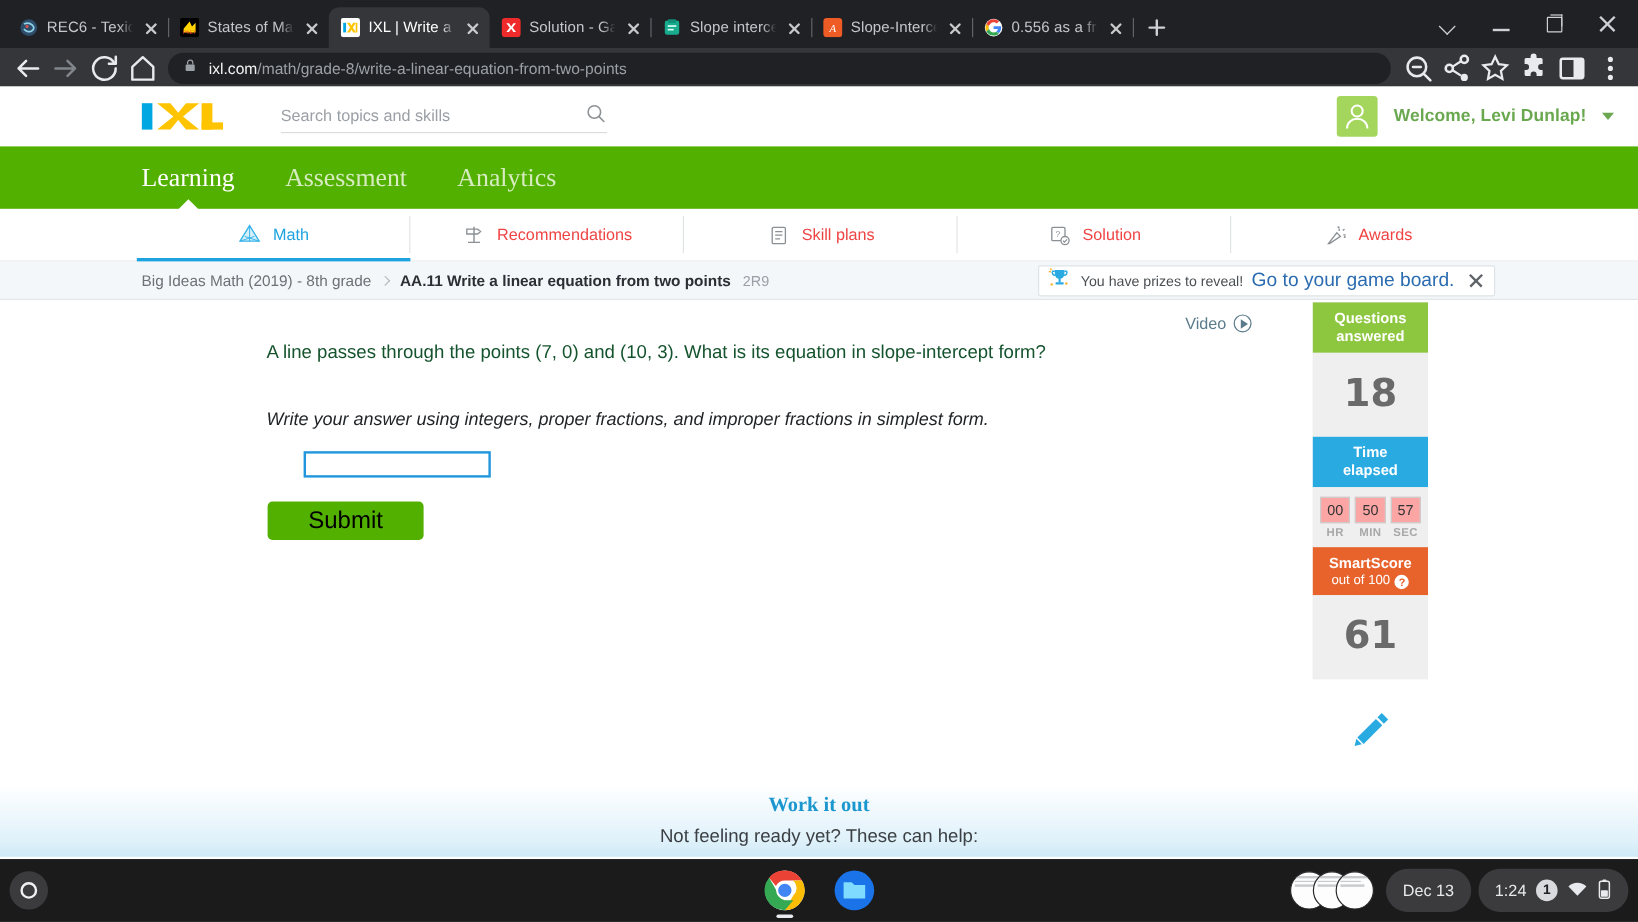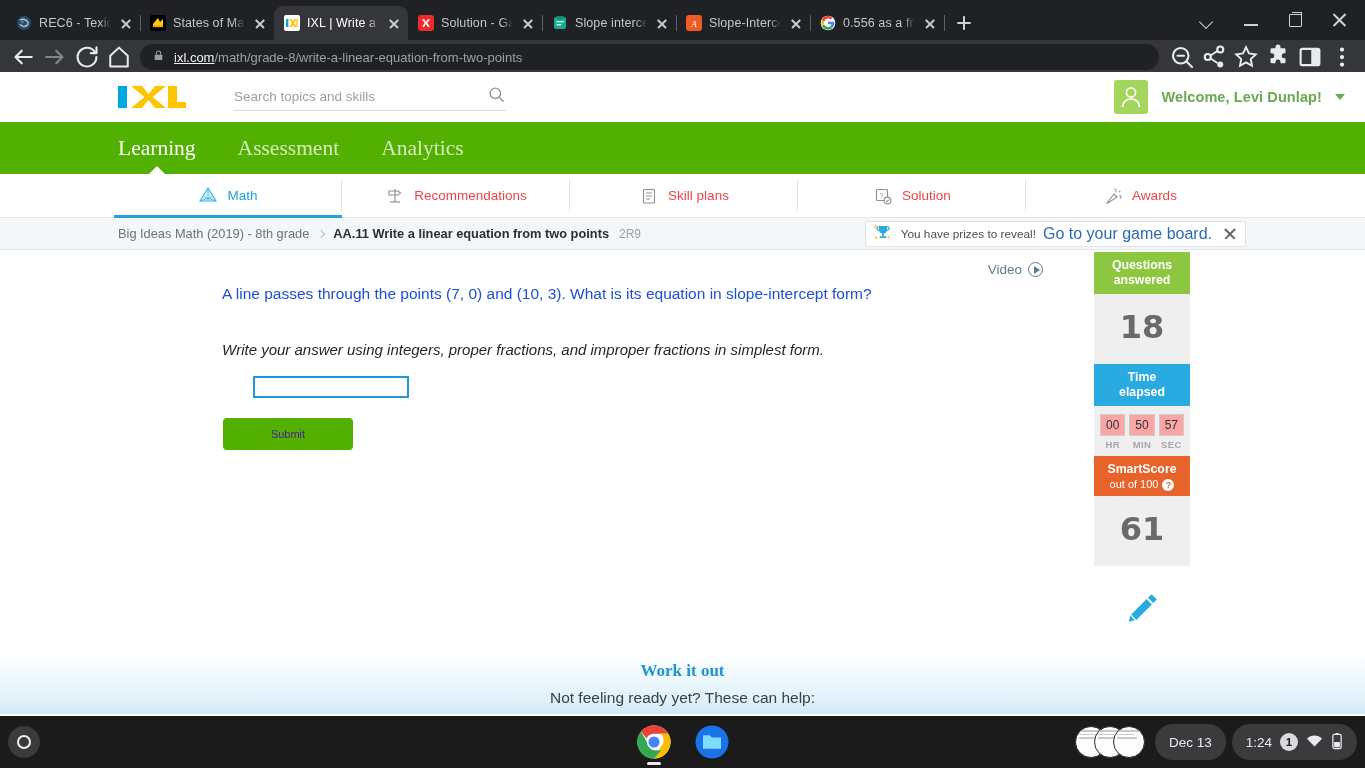--- a/index.html
+++ b/index.html
@@ -92,21 +92,21 @@
   }
   .tb-btn { width: 30px; height: 30px; position: relative; flex: 0 0 30px; }
   .omnibox {
     flex: 1 1 auto; height: 26px; background: #202124; border-radius: 13px;
     display: flex; align-items: center; gap: 9px; padding: 0 12px;
     margin: 0 6px 0 4px; max-width: 1118px;
   }
   .omnibox .url {
     font-size: 13px; color: #9aa0a6; white-space: nowrap; overflow: hidden;
   }
-  .omnibox .url b { color: #f1f3f4; font-weight: normal; text-decoration: underline; }
+  .omnibox .url b { color: #f1f3f4; font-weight: normal; }
   .tb-right { display: flex; align-items: center; gap: 2px; margin-left: auto; }
 
   
   .page {
     position: absolute; left: 0; right: 0; top: 72px; bottom: 52px;
     background: #ffffff; overflow: hidden;
   }
 
   .ixl-header {
     height: 50px; display: flex; align-items: center; padding: 0 20px 0 118px;
@@ -202,35 +202,35 @@
   }
   .prize-x::before { transform: rotate(45deg); }
   .prize-x::after { transform: rotate(-45deg); }
 
   
   .work {
     position: relative; height: calc(100% - 180px); background: #fff;
   }
   .qtext {
     position: absolute; left: 222px; top: 33px; width: 700px;
-    font-size: 15.5px; color: #1d4ed8; line-height: 1.42;
+    font-size: 15.5px; color: #14532d; line-height: 1.42;
   }
   .qhint {
     position: absolute; left: 222px; top: 91px; width: 760px;
     font-size: 15px; color: #1f2326; font-style: italic;
   }
   .answer-box {
     position: absolute; left: 253px; top: 126px;
     width: 156px; height: 22px; border: 2px solid #2196dd;
     background: #fff; outline: none;
   }
   .submit-btn {
     position: absolute; left: 223px; top: 168px; width: 130px; height: 32px;
-    background: #52b000; border: 0; border-radius: 4px; color: #4c1d95;
-    font-size: 11px; font-family: "Liberation Sans", sans-serif;
+    background: #52b000; border: 0; border-radius: 4px; color: #000000;
+    font-size: 20px; font-family: "Liberation Sans", sans-serif;
     cursor: pointer;
   }
 
   .video-link {
     position: absolute; right: 322px; top: 12px;
     display: flex; align-items: center; gap: 6px;
     font-size: 13.5px; color: #5b7b8c;
   }
   .play-circle {
     width: 15px; height: 15px; border-radius: 50%;

